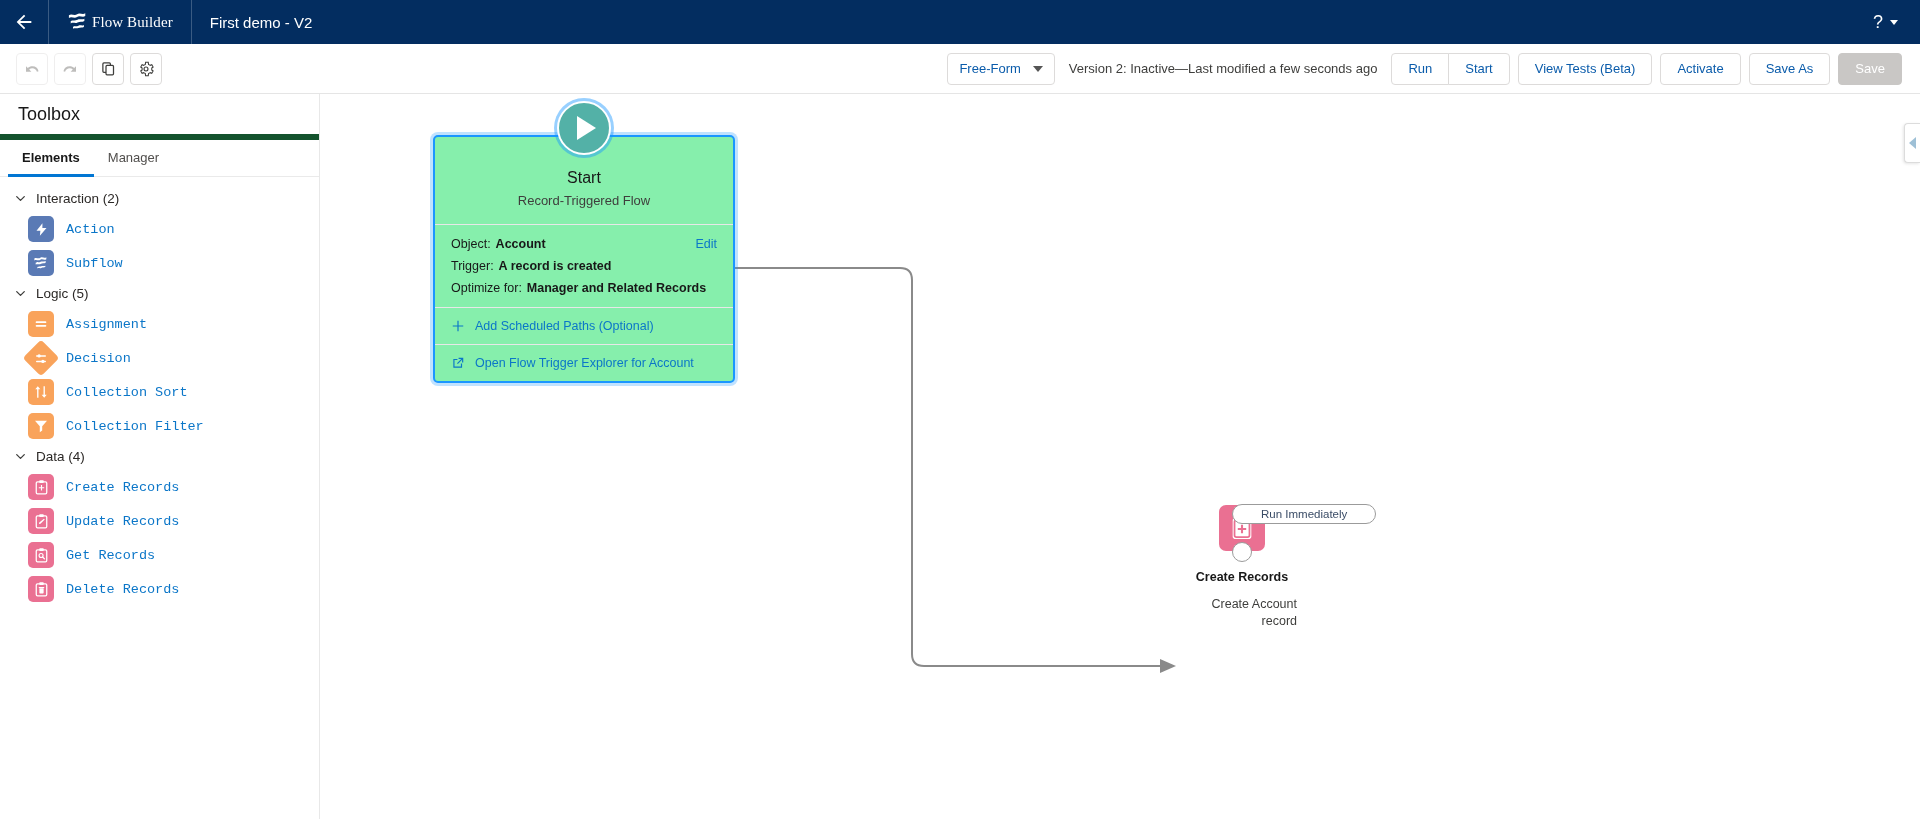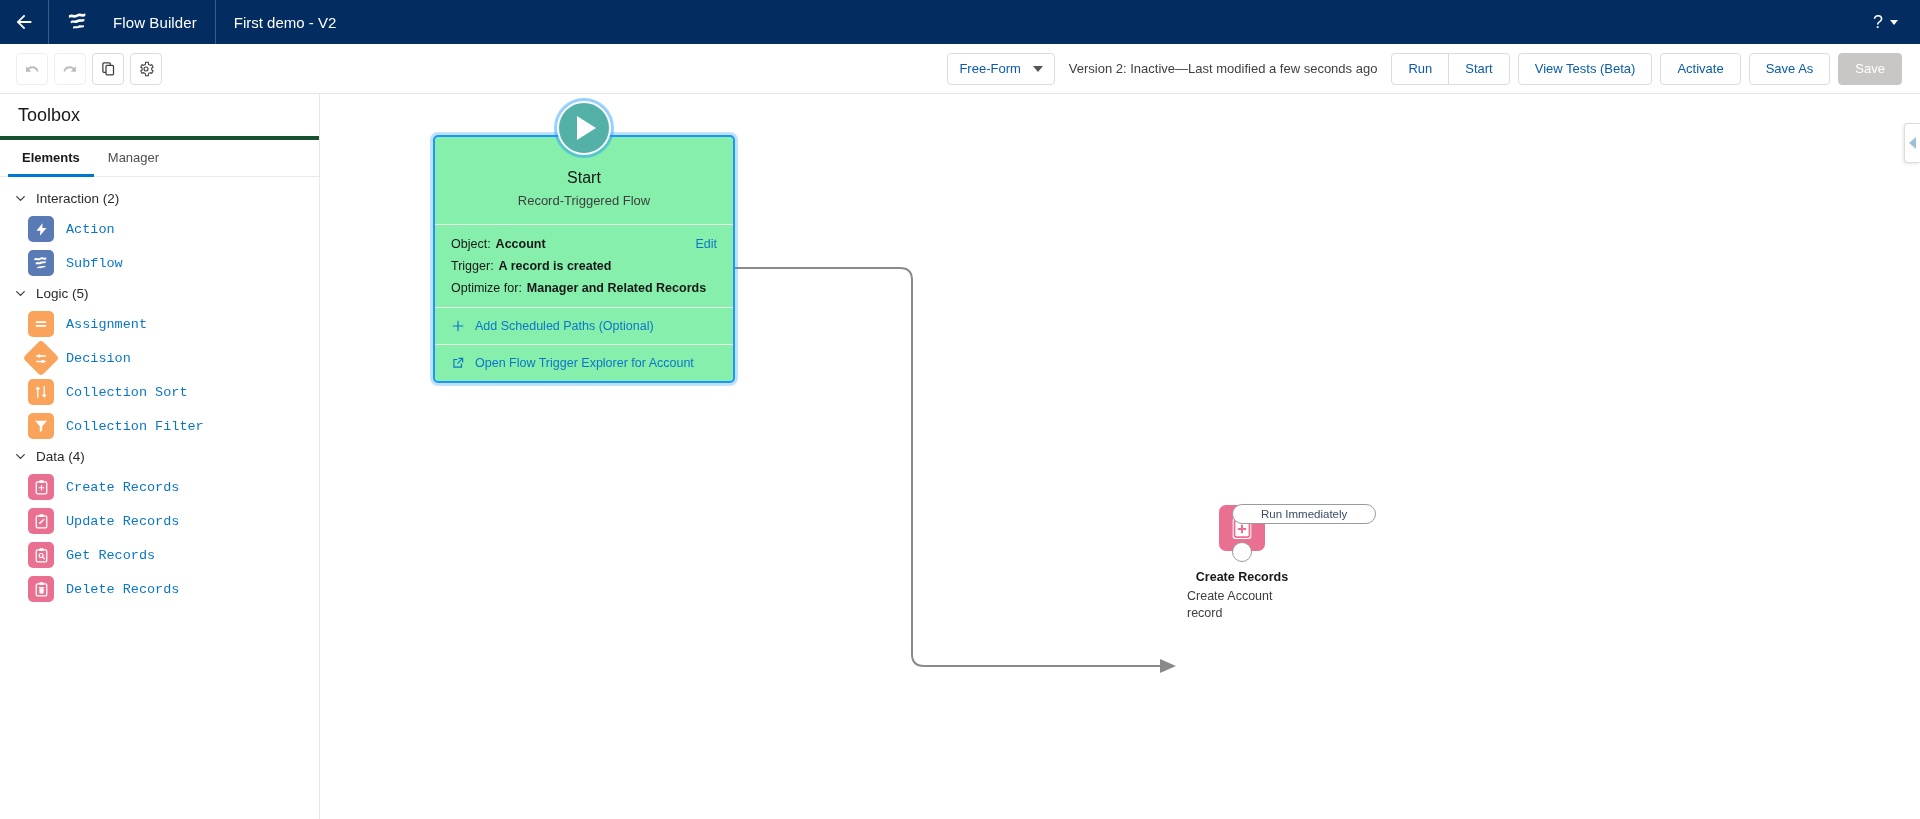--- a/index.html
+++ b/index.html
@@ -26,22 +26,22 @@
   .gh-back {
     width: 48px; height: 44px;
     display: flex; align-items: center; justify-content: center;
     cursor: pointer;
   }
   .gh-back svg { display:block; }
   .gh-divider {
     width: 1px; height: 44px; background: rgba(255,255,255,0.22);
   }
   .gh-app {
-    display: flex; align-items: center; gap: 24px;
-    padding: 0 18px; height: 28px;
+    display: flex; align-items: center; gap: 3px;
+    padding: 0 18px; height: 28px; font-family: Liberation Serif, serif;
   }
   .gh-app-logo { width: 22px; height: 22px; display:flex; align-items:center; justify-content:center;}
   .gh-app-name { font-size: 15px; letter-spacing: .1px; color:#fff; }
   .gh-flowname {
     padding: 0 18px; font-size: 15px; color: #ffffff; height:44px;
     display:flex; align-items:center;
   }
   .gh-spacer { flex: 1 1 auto; }
   .gh-help {
     display:flex; align-items:center; gap:7px;
@@ -123,21 +123,21 @@
   #toolbox {
     width: 320px; height: 725px;
     background: #ffffff;
     border-right: 1px solid #e8e8e8;
     display: flex; flex-direction: column;
     flex: 0 0 320px;
   }
   .toolbox-header {
     height: 46px; display: flex; align-items: center;
     padding-left: 18px;
-    border-bottom: 4px solid #14532d;
+    border-bottom: 6px solid #14532d;
   }
   .toolbox-title { font-size: 18px; color: #181818; font-weight: 400; }
   .toolbox-tabs {
     height: 37px;
     display: flex; align-items: stretch;
     border-bottom: 1px solid #eaeaea;
     padding-left: 8px;
   }
   .ttab {
     padding: 0 14px;
@@ -258,22 +258,22 @@
     position: absolute; bottom: -11px; left: 50%; transform: translateX(-50%);
     width: 20px; height: 20px; border-radius: 50%;
     background: #ffffff; border: 1.5px solid #9b9b9b;
     cursor: pointer;
   }
   .cn-label {
     margin-top: 18px; font-size: 12.5px; font-weight: bold; color: #181818;
     text-align: center; line-height: 1.35;
   }
   .cn-desc {
-    margin-top: 2px; font-size: 12.5px; color: #3e3e3c;
-    text-align: left; line-height: 1.35; max-width: 110px;
+    margin-top: 10px; font-size: 12.5px; color: #3e3e3c;
+    text-align: right; line-height: 1.35; max-width: 110px;
   }
 
   
   #run-immediately-pill {
     position: absolute;
     left: 912px; top: 410px;
     padding: 3px 28px;
     border: 1px solid #9b9b9b; border-radius: 12px;
     background: #ffffff;
     font-size: 11.5px; color: #3a4c66;

